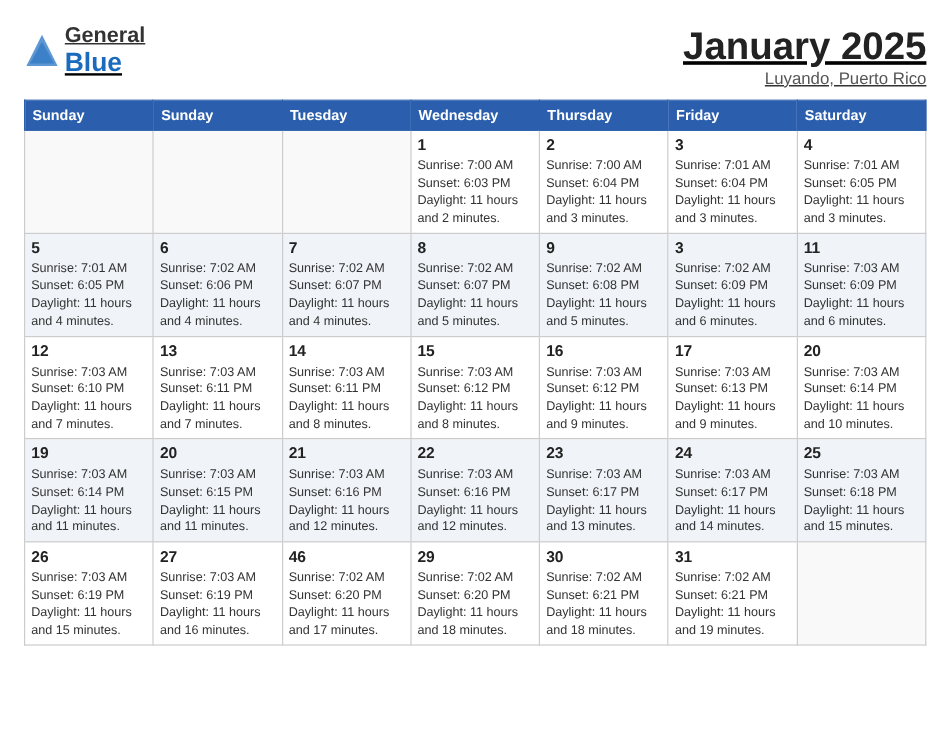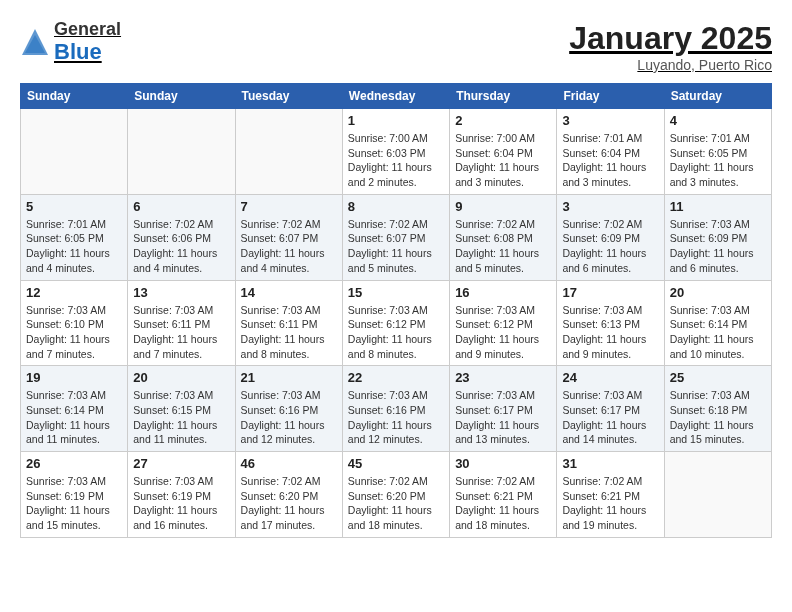--- a/index.html
+++ b/index.html
@@ -328,21 +328,21 @@
 and 16 minutes.</div>
         </td>
         <td>
           <div class="day-num">46</div>
           <div class="day-info" style="white-space: pre-line;">Sunrise: 7:02 AM
 Sunset: 6:20 PM
 Daylight: 11 hours
 and 17 minutes.</div>
         </td>
         <td>
-          <div class="day-num">45</div>
+          <div class="day-num">29</div>
           <div class="day-info" style="white-space: pre-line;">Sunrise: 7:02 AM
 Sunset: 6:20 PM
 Daylight: 11 hours
 and 18 minutes.</div>
         </td>
         <td>
           <div class="day-num">30</div>
           <div class="day-info" style="white-space: pre-line;">Sunrise: 7:02 AM
 Sunset: 6:21 PM
 Daylight: 11 hours

